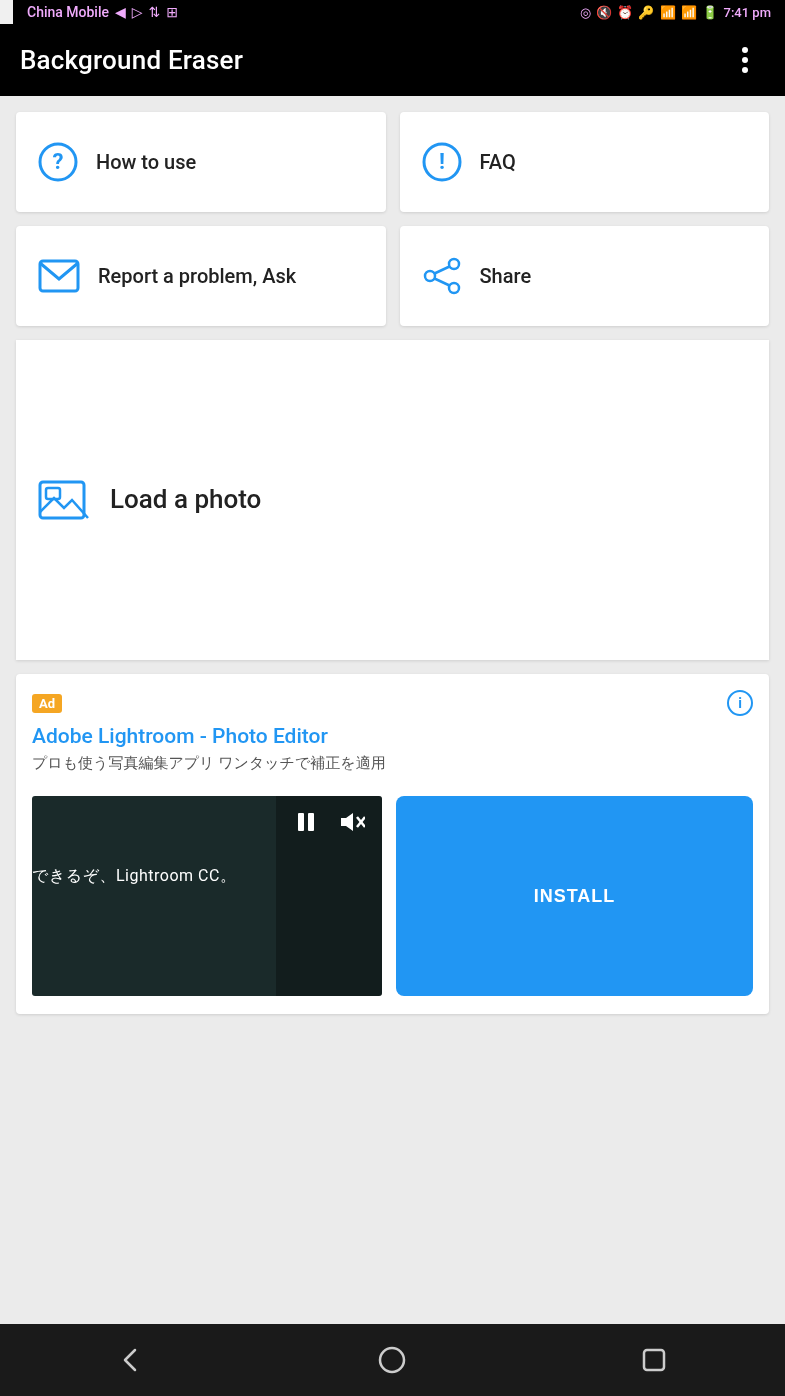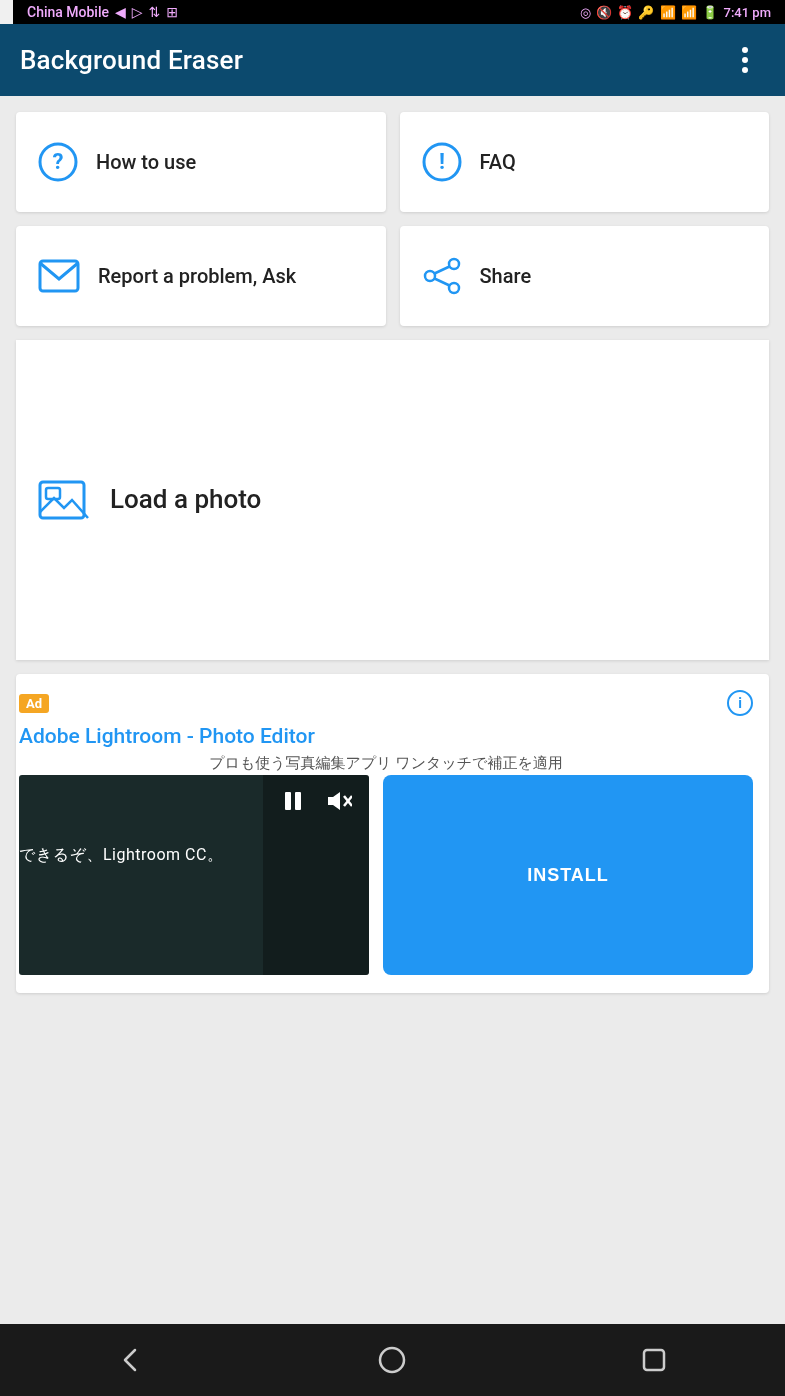--- a/index.html
+++ b/index.html
@@ -24,21 +24,21 @@
       font-size: 14px;
       font-weight: 500;
       flex-shrink: 0;
       margin-left: 13px;
     }
     .status-bar-left { display: flex; align-items: center; gap: 6px; }
     .status-bar-right { display: flex; align-items: center; gap: 5px; font-size: 13px; }
 
     
     .app-bar {
-      background: #0c4a6e;
+      background: #000000;
       color: #fff;
       height: 72px;
       display: flex;
       align-items: center;
       justify-content: space-between;
       padding: 0 20px;
       flex-shrink: 0;
     }
     .app-bar-title {
       font-size: 26px;
@@ -113,21 +113,21 @@
     }
     .load-photo-card .menu-item-label {
       font-size: 24px;
     }
 
     
     .ad-card {
       background: #fff;
       border-radius: 4px;
       box-shadow: 0 1px 3px rgba(0,0,0,0.12);
-      padding: 16px 16px 18px 3px;
+      padding: 16px 16px 18px 16px;
     }
     .ad-header {
       display: flex;
       align-items: center;
       justify-content: space-between;
       margin-bottom: 8px;
     }
     .ad-badge {
       background: #F5A623;
       color: #fff;
@@ -150,22 +150,21 @@
     }
     .ad-title {
       font-size: 21px;
       color: #2196F3;
       font-weight: 500;
       margin-bottom: 6px;
     }
     .ad-subtitle {
       font-size: 15px;
       color: #555;
-      margin-bottom: 2px;
-      text-align: center;
+      margin-bottom: 23px;
     }
     .ad-bottom {
       display: flex;
       gap: 14px;
       align-items: stretch;
     }
     .ad-video {
       width: 350px;
       height: 200px;
       background: #1a2a2a;

